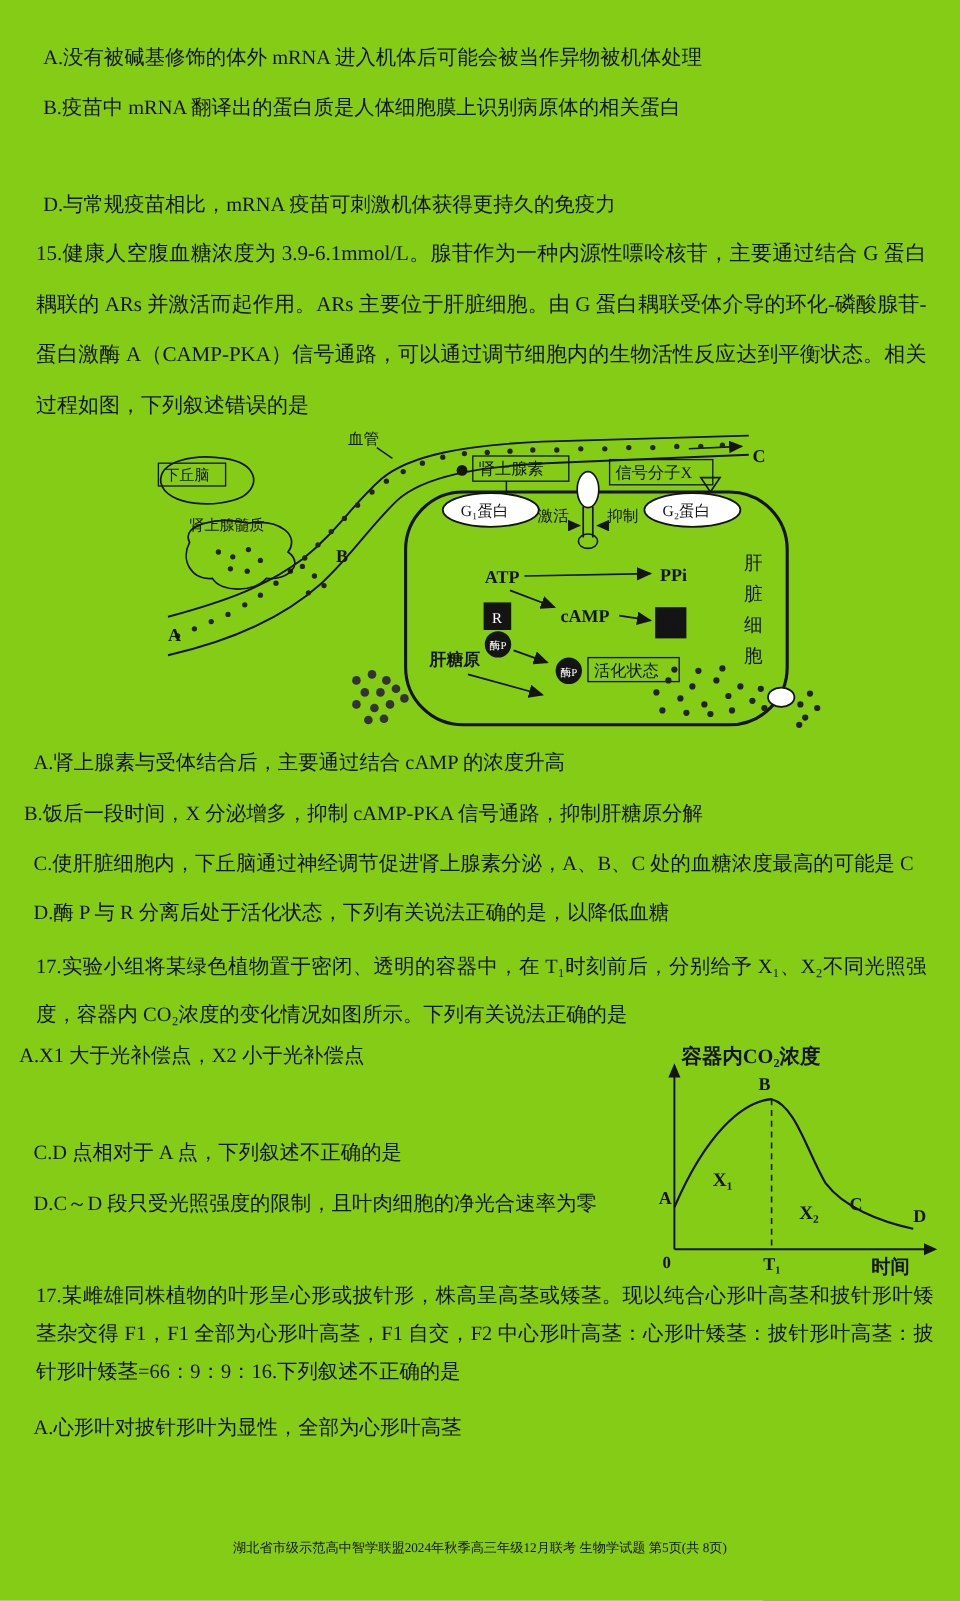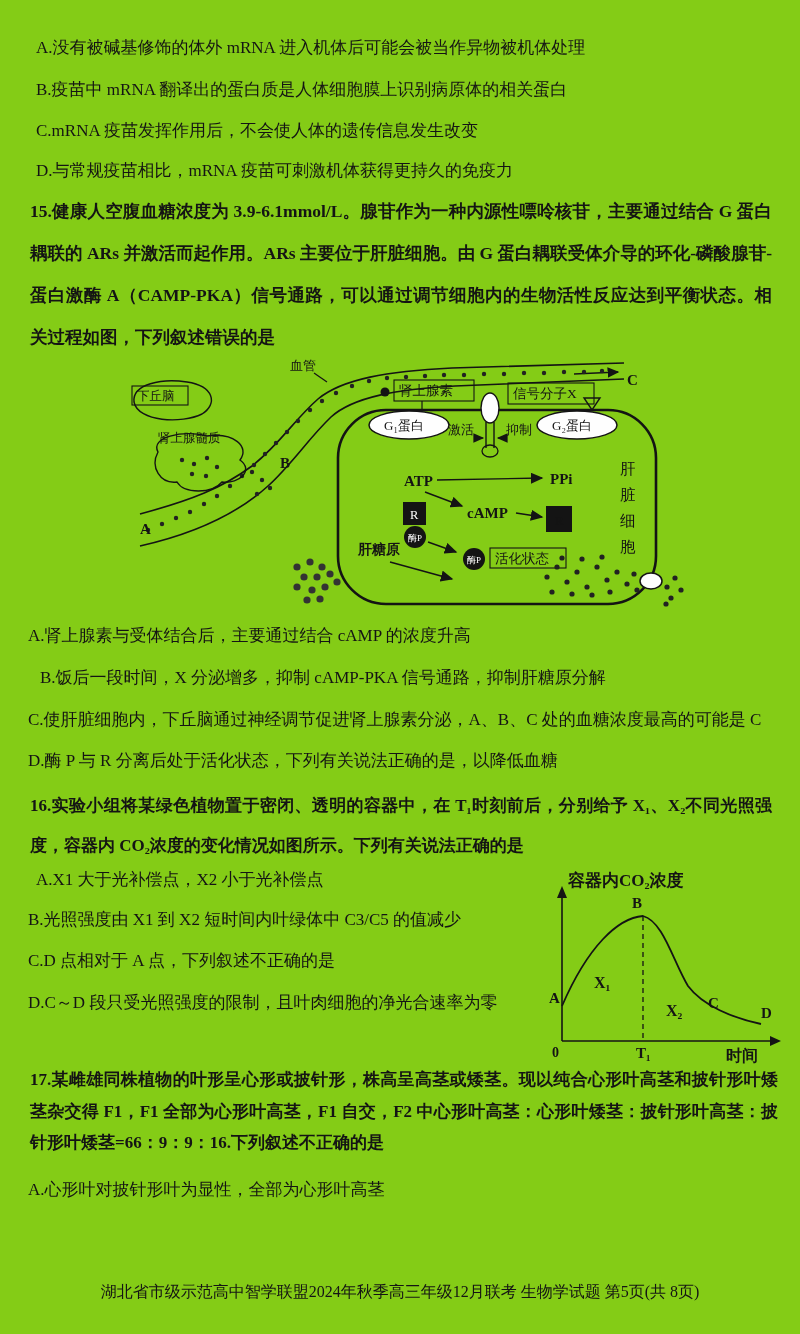--- a/index.html
+++ b/index.html
@@ -1,35 +1,34 @@
 <!DOCTYPE html>
 <html><head>
 <meta charset="utf-8">
 <style>
   html,body{margin:0;padding:0;background:#e8e8e8;}
   .page{position:relative;width:800px;height:1334px;background:#84cc16;margin:0 auto;
         font-family:"Liberation Serif","DejaVu Serif",serif;color:#141414;overflow:hidden;}
   .t{position:absolute;font-size:17px;white-space:nowrap;}
-  .para{position:absolute;font-size:17.5px;text-align:justify;text-justify:inter-ideograph;font-weight:bold;}
-  .footer{position:absolute;width:100%;text-align:center;font-size:16px;}
+  .para{position:absolute;font-size:17.5px;text-align:justify;text-justify:inter-ideograph;}
+  .footer{position:absolute;width:100%;text-align:center;font-size:11px;}
   svg{position:absolute;}
   svg text{fill:#141414;font-family:"Liberation Serif","DejaVu Serif",serif;}
   .d12{font-size:12.5px}.d13{font-size:13px}.d135{font-size:13.5px}
   .d14b{font-size:14px;font-weight:bold}.d15b{font-size:15px;font-weight:bold}
   .d15{font-size:15.5px}.w{fill:#ffffff}
   .ln{stroke:#141414;fill:none}
 </style>
 </head>
 <body>
 
 <div class="page">
 
   <div class="t" style="left:36px;top:36px">A.没有被碱基修饰的体外 mRNA 进入机体后可能会被当作异物被机体处理</div>
   <div class="t" style="left:36px;top:78px">B.疫苗中 mRNA 翻译出的蛋白质是人体细胞膜上识别病原体的相关蛋白</div>
-  <div class="t" style="left:36px;top:119px">C.mRNA 疫苗发挥作用后，不会使人体的遗传信息发生改变</div>
   <div class="t" style="left:36px;top:159px">D.与常规疫苗相比，mRNA 疫苗可刺激机体获得更持久的免疫力</div>
 
   <div class="para" style="left:30px;top:190px;width:742px;line-height:42px">15.健康人空腹血糖浓度为 3.9-6.1mmol/L。腺苷作为一种内源性嘌呤核苷，主要通过结合 G 蛋白耦联的 ARs 并激活而起作用。ARs 主要位于肝脏细胞。由 G 蛋白耦联受体介导的环化-磷酸腺苷-蛋白激酶 A（CAMP-PKA）信号通路，可以通过调节细胞内的生物活性反应达到平衡状态。相关过程如图，下列叙述错误的是</div>
 
   <svg viewBox="0 0 568 272" style="left:122px;top:352px;width:568px;height:272px">
     <defs>
       <marker id="arrA" markerWidth="10" markerHeight="8" refX="8" refY="4" orient="auto">
         <path d="M0,0 L9,4 L0,8 Z" fill="#141414"></path>
       </marker>
     </defs>
@@ -189,28 +188,27 @@
     </g>
     <ellipse cx="529" cy="229" rx="11" ry="8" fill="#fefefe" stroke="#141414" stroke-width="1.5"></ellipse>
 
     <text x="498" y="122" class="d15">肝</text>
     <text x="498" y="148" class="d15">脏</text>
     <text x="498" y="174" class="d15">细</text>
     <text x="498" y="200" class="d15">胞</text>
   </svg>
 
   <div class="t" style="left:28px;top:624px">A.肾上腺素与受体结合后，主要通过结合 cAMP 的浓度升高</div>
-  <div class="t" style="left:40px;top:666px">B.饭后一段时间，X 分泌增多，抑制 cAMP-PKA 信号通路，抑制肝糖原分解</div>
+  <div class="t" style="left:20px;top:666px">B.饭后一段时间，X 分泌增多，抑制 cAMP-PKA 信号通路，抑制肝糖原分解</div>
   <div class="t" style="left:28px;top:708px">C.使肝脏细胞内，下丘脑通过神经调节促进肾上腺素分泌，A、B、C 处的血糖浓度最高的可能是 C</div>
   <div class="t" style="left:28px;top:749px">D.酶 P 与 R 分离后处于活化状态，下列有关说法正确的是，以降低血糖</div>
 
-  <div class="para" style="left:30px;top:786px;width:742px;line-height:40px;font-size:17px">16.实验小组将某绿色植物置于密闭、透明的容器中，在 T₁时刻前后，分别给予 X₁、X₂不同光照强度，容器内 CO₂浓度的变化情况如图所示。下列有关说法正确的是</div>
-
-  <div class="t" style="left:36px;top:868px">A.X1 大于光补偿点，X2 小于光补偿点</div>
-  <div class="t" style="left:28px;top:908px">B.光照强度由 X1 到 X2 短时间内叶绿体中 C3/C5 的值减少</div>
+  <div class="para" style="left:30px;top:786px;width:742px;line-height:40px;font-size:17px">17.实验小组将某绿色植物置于密闭、透明的容器中，在 T₁时刻前后，分别给予 X₁、X₂不同光照强度，容器内 CO₂浓度的变化情况如图所示。下列有关说法正确的是</div>
+
+  <div class="t" style="left:16px;top:868px">A.X1 大于光补偿点，X2 小于光补偿点</div>
   <div class="t" style="left:28px;top:949px">C.D 点相对于 A 点，下列叙述不正确的是</div>
   <div class="t" style="left:28px;top:991px">D.C～D 段只受光照强度的限制，且叶肉细胞的净光合速率为零</div>
 
   <svg viewBox="0 0 235 200" style="left:548px;top:866px;width:235px;height:200px">
     <defs>
       <marker id="arrB" markerWidth="10" markerHeight="8" refX="8" refY="4" orient="auto">
         <path d="M0,0 L9,4 L0,8 Z" fill="#141414"></path>
       </marker>
     </defs>
     <text x="20" y="20" style="font-size:17px;font-weight:bold">容器内CO₂浓度</text>

